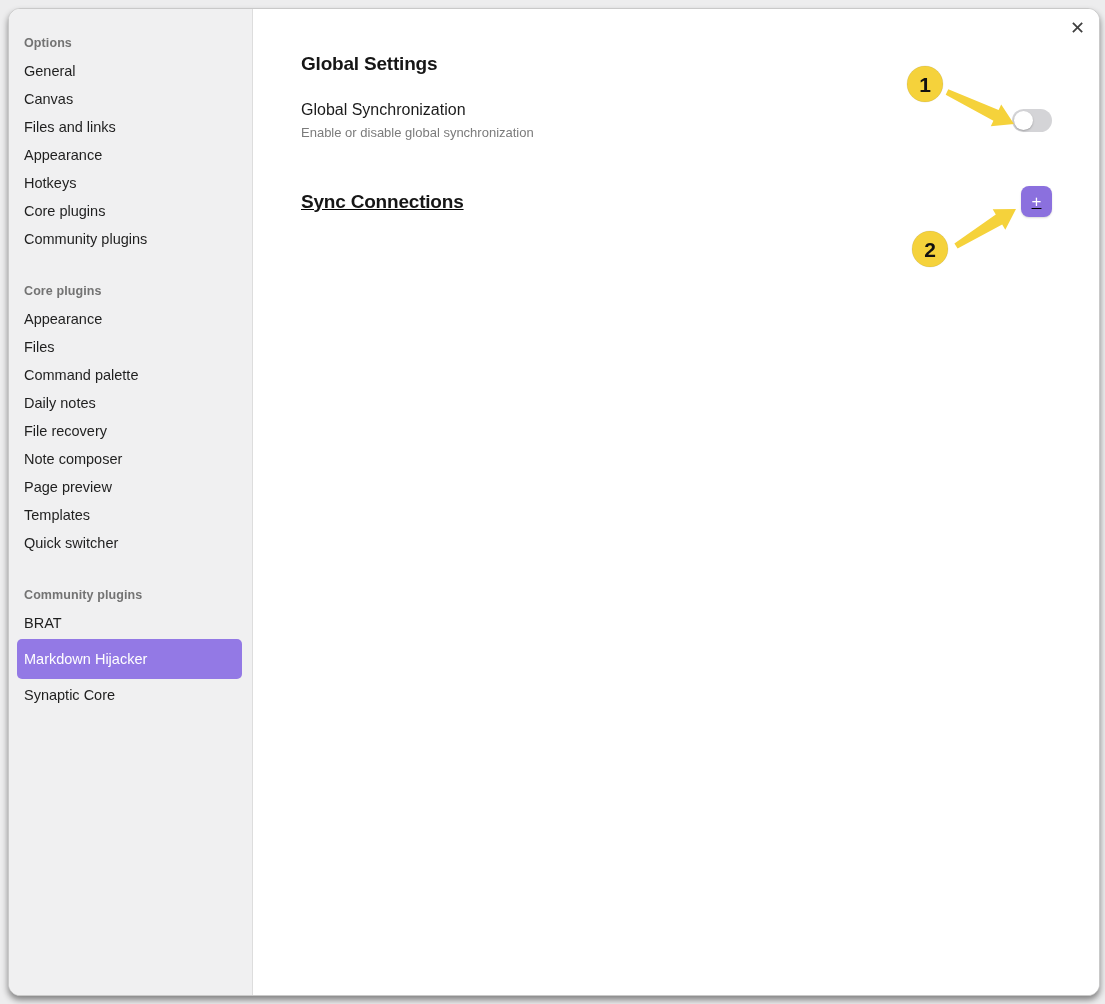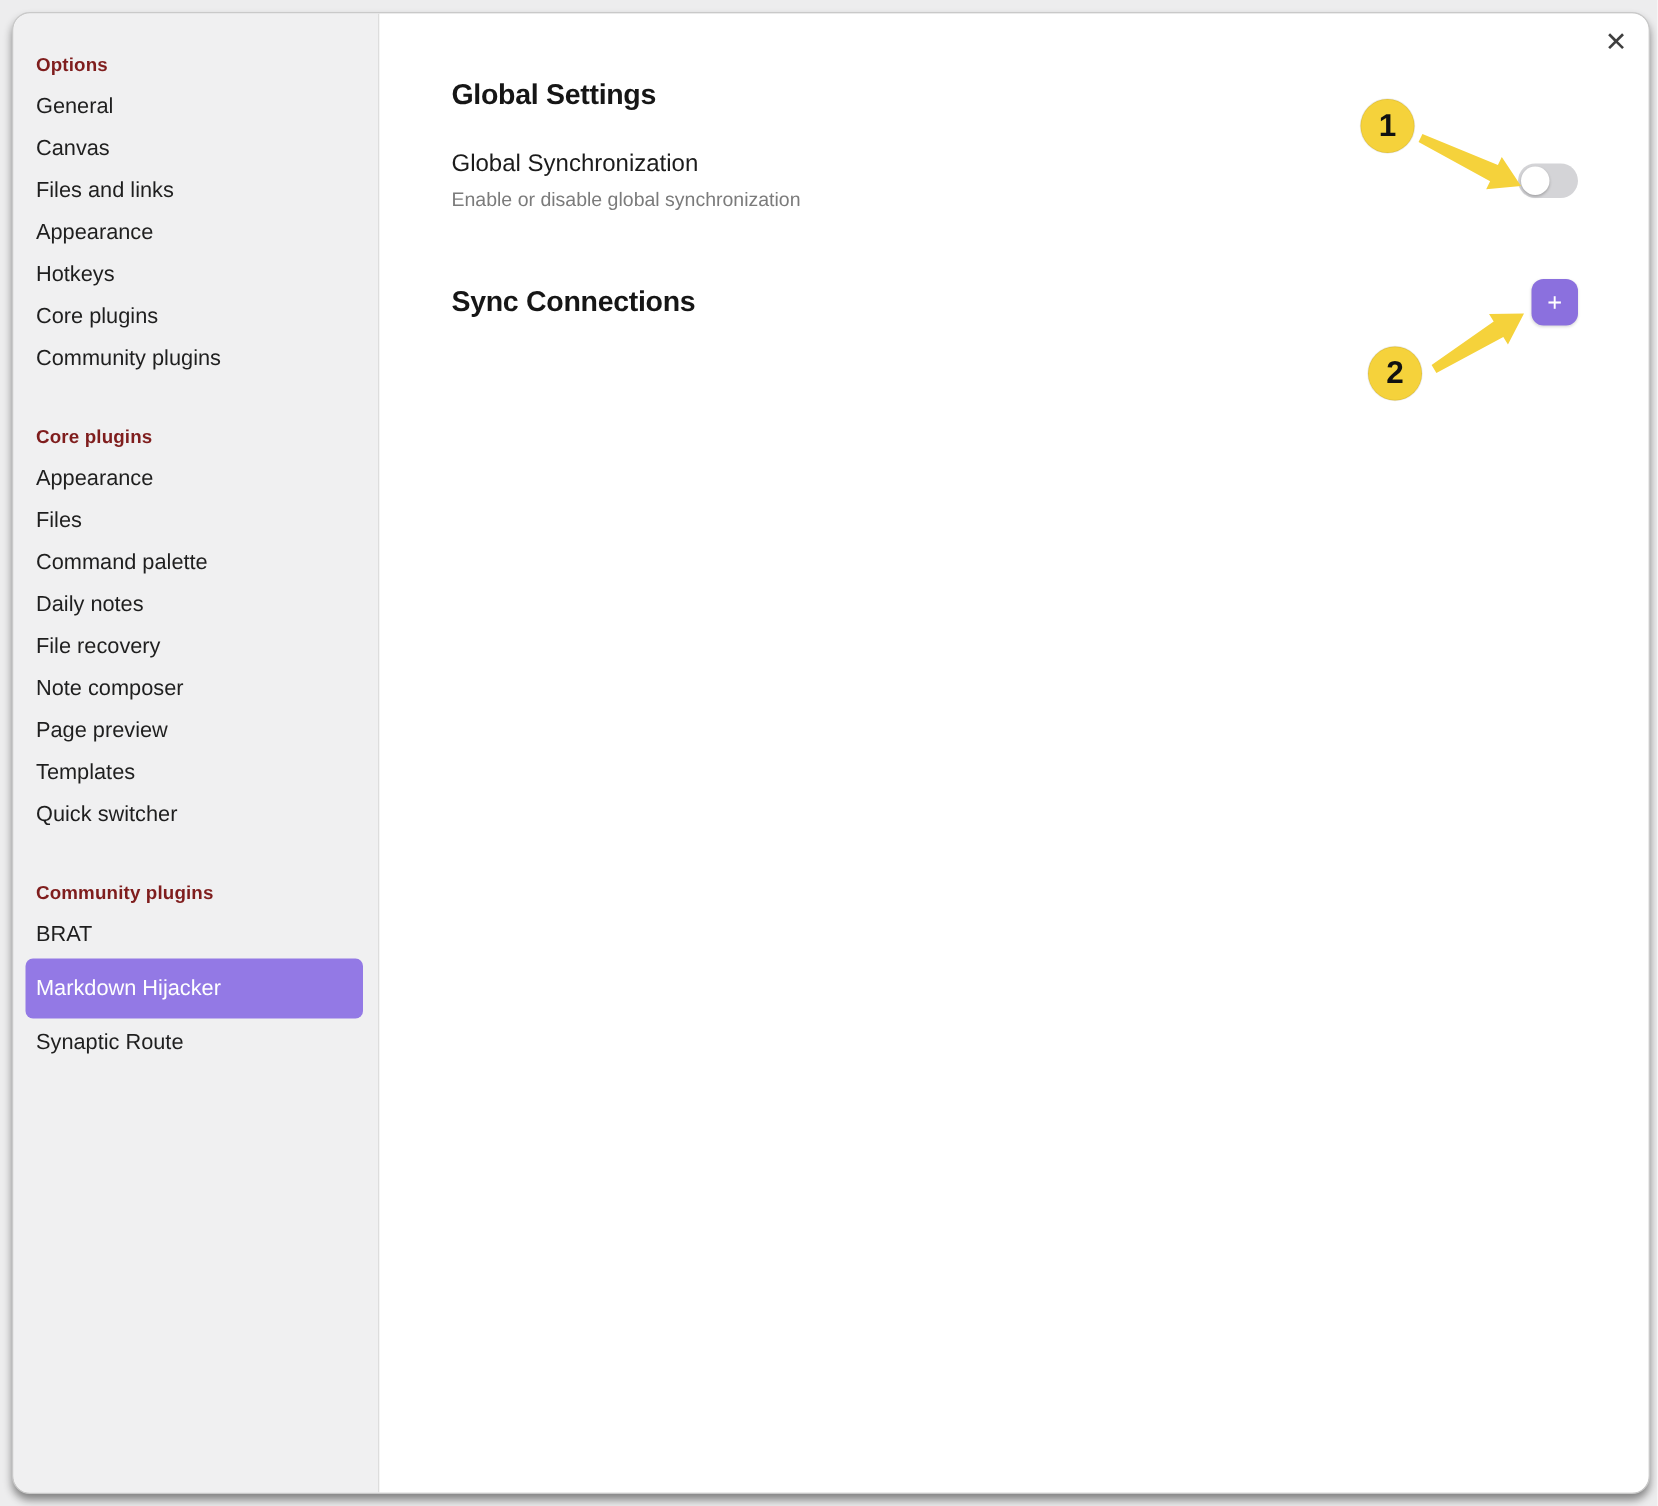--- a/index.html
+++ b/index.html
@@ -19,21 +19,21 @@
   
   .sidebar {
     width:244px; flex:0 0 244px; background:#f0f0f1;
     border-right:1px solid #dddddd;
     padding:20px 10px 20px 8px;
     overflow:hidden;
   }
   .nav-header {
     height:28px; display:flex; align-items:center;
     padding-left:7px;
-    font-size:12.5px; font-weight:700; color:#7f1d1d;
+    font-size:12.5px; font-weight:700; color:#737373;
     letter-spacing:0.1px;
   }
   .nav-header.spaced { margin-top:24px; }
   .nav-item {
     height:28px; display:flex; align-items:center;
     padding-left:7px; border-radius:5px;
     font-size:14.5px; color:#1f1f1f; cursor:pointer;
     white-space:nowrap;
     text-align:right;
   }
@@ -50,21 +50,21 @@
   h1.section-title {
     font-size:19px; font-weight:700; color:#161616; letter-spacing:-0.2px;
   }
   .title-gap { margin-bottom:26px; }
   .setting-row {
     display:flex; justify-content:space-between; align-items:center;
     margin-bottom:46px;
   }
   .setting-name { font-size:16px; color:#1b1b1b; margin-bottom:6px; }
   .setting-desc { font-size:13px; color:#7b7b7b; }
-  .section-row { display:flex; justify-content:space-between; align-items:center; }
+  .section-row { display:flex; justify-content:space-between; align-items:center;text-decoration:underline; }
   
   .toggle {
     width:40px; height:23px; border-radius:12px;
     background:#d4d4d7; position:relative; cursor:pointer; flex:0 0 auto;
   }
   .toggle .knob {
     position:absolute; left:2px; top:2px; width:19px; height:19px;
     border-radius:50%; background:#ffffff;
     box-shadow:0 1px 2px rgba(0,0,0,0.25);
   }
@@ -106,21 +106,21 @@
       <div class="nav-item">Command palette</div>
       <div class="nav-item">Daily notes</div>
       <div class="nav-item">File recovery</div>
       <div class="nav-item">Note composer</div>
       <div class="nav-item">Page preview</div>
       <div class="nav-item">Templates</div>
       <div class="nav-item">Quick switcher</div>
       <div class="nav-header spaced">Community plugins</div>
       <div class="nav-item">BRAT</div>
       <div class="nav-item selected" style="background: rgb(147, 121, 229);">Markdown Hijacker</div>
-      <div class="nav-item">Synaptic Route</div>
+      <div class="nav-item">Synaptic Core</div>
     </nav>
 
   <div class="main">
     <span class="close-btn">✕</span>
 
     <h1 class="section-title title-gap">Global Settings</h1>
 
     <div class="setting-row">
       <div>
         <div class="setting-name">Global Synchronization</div>

